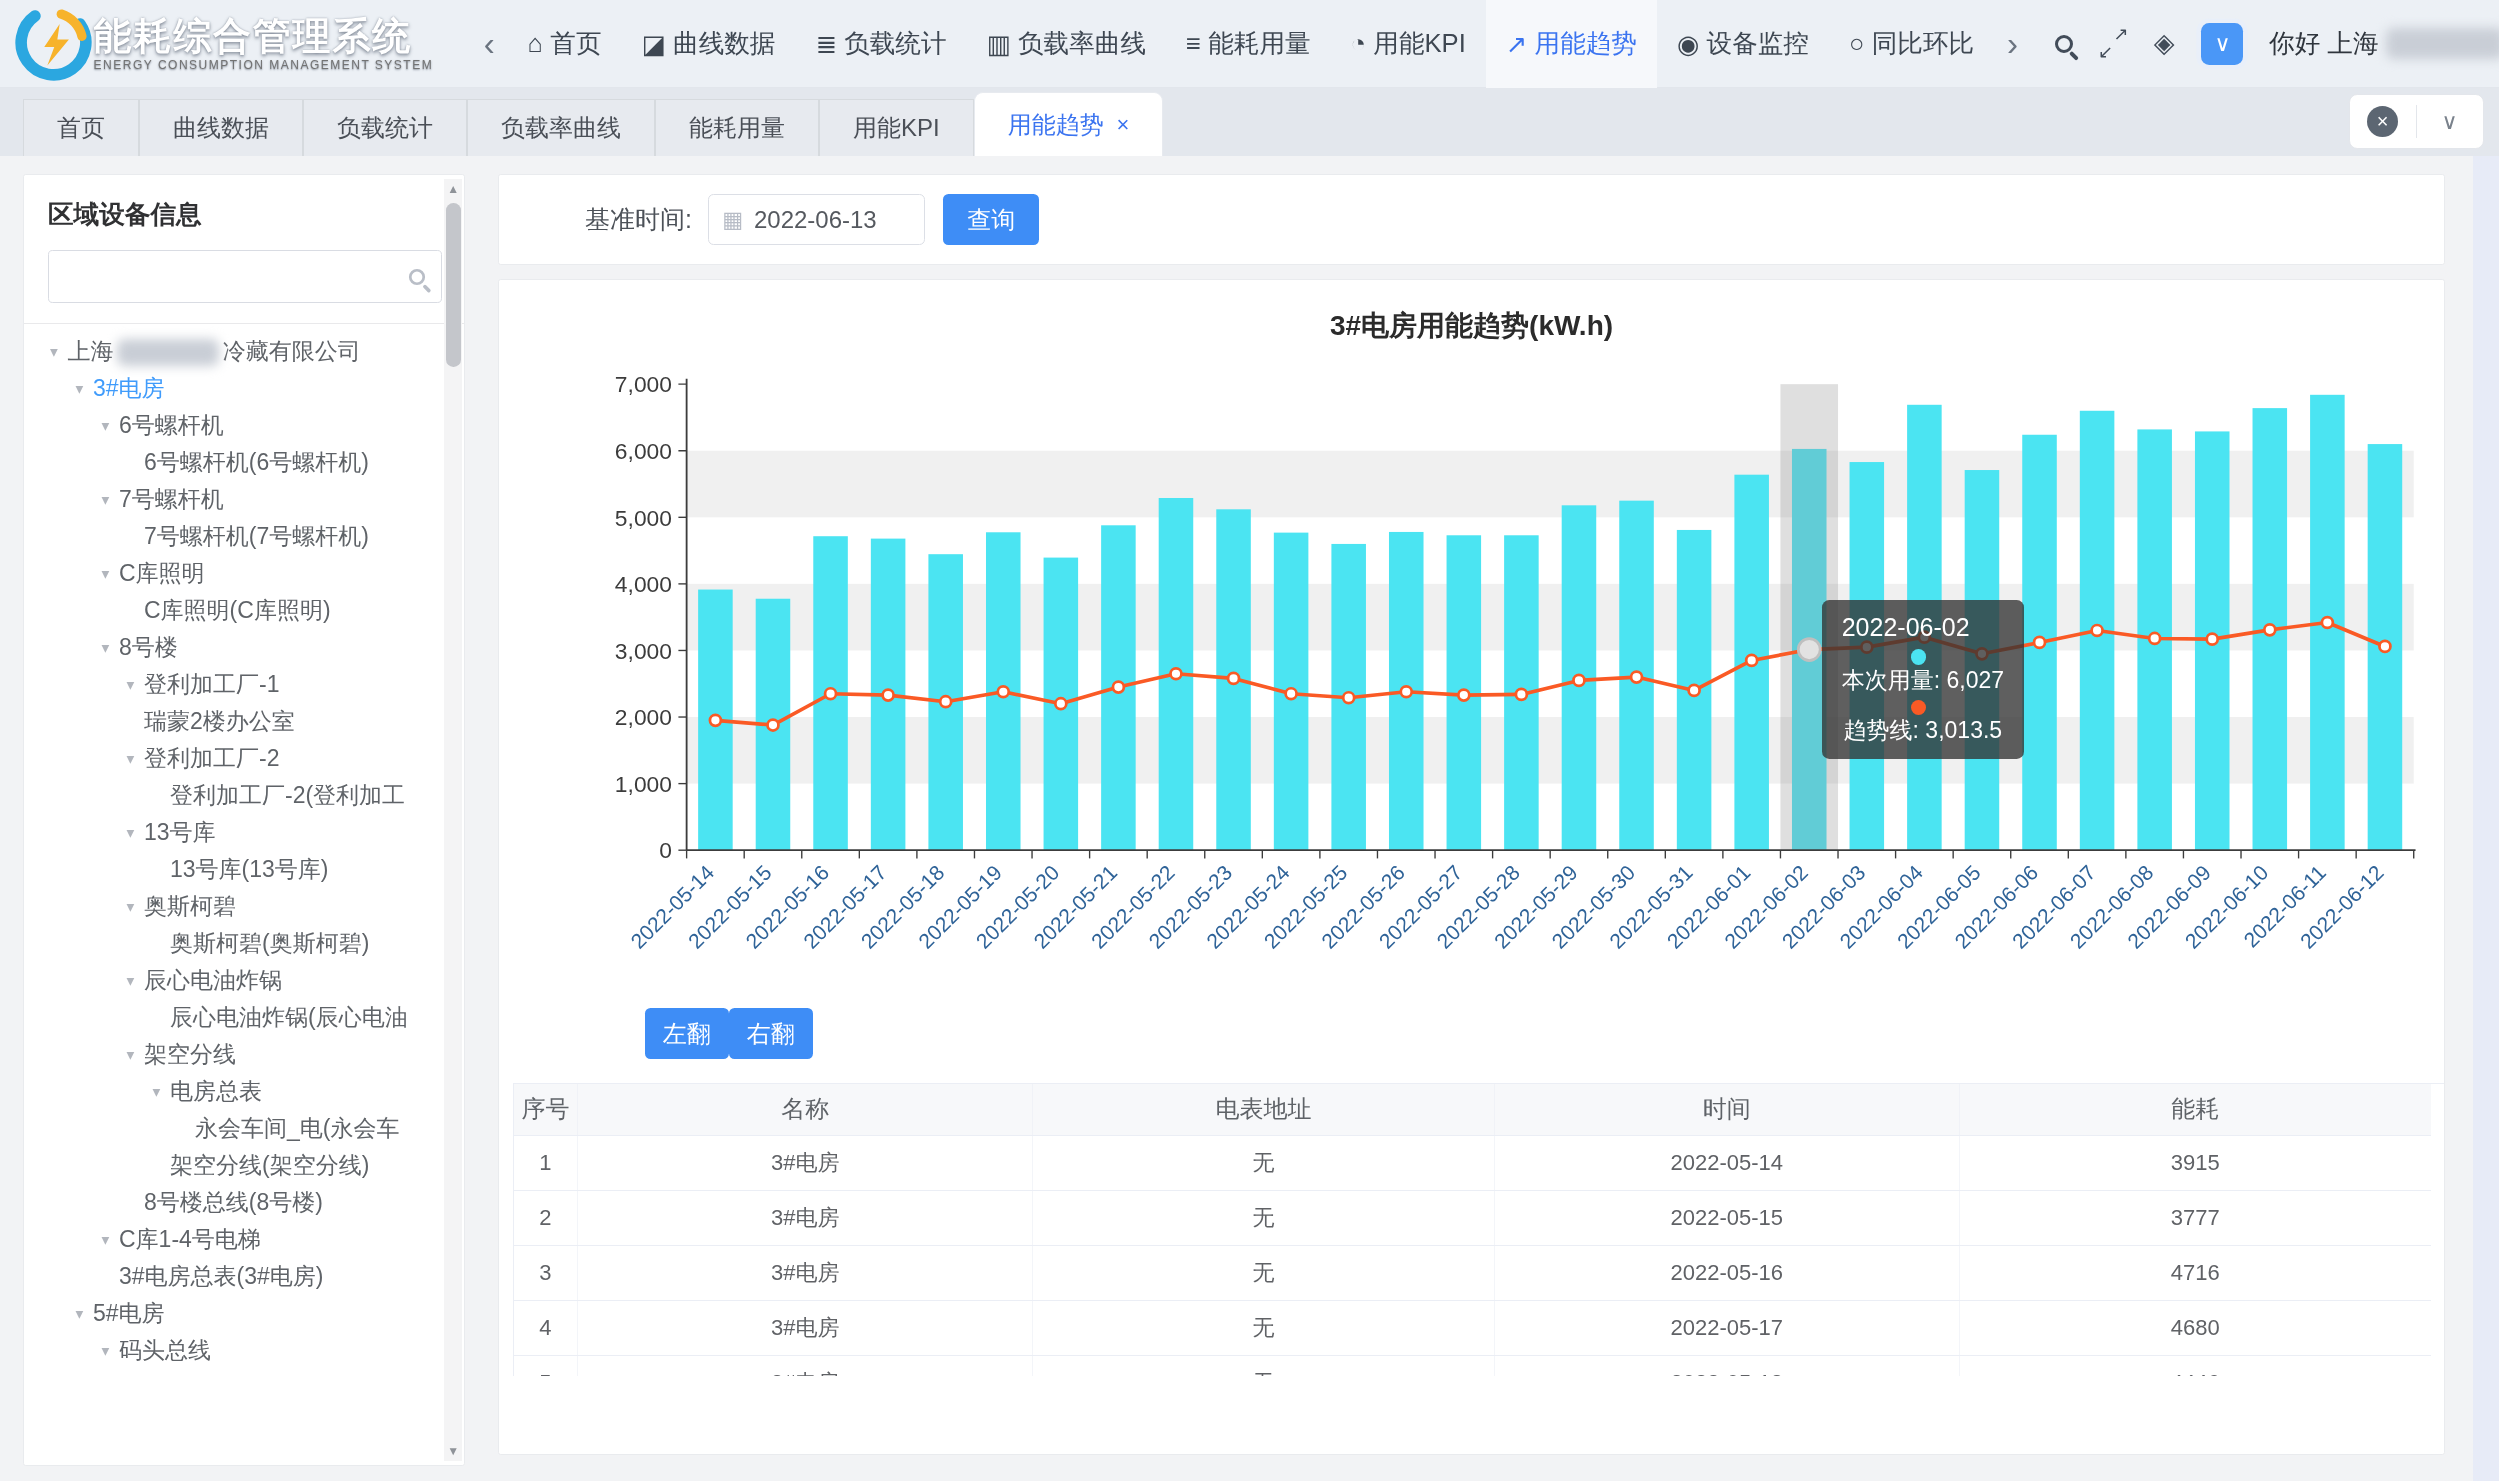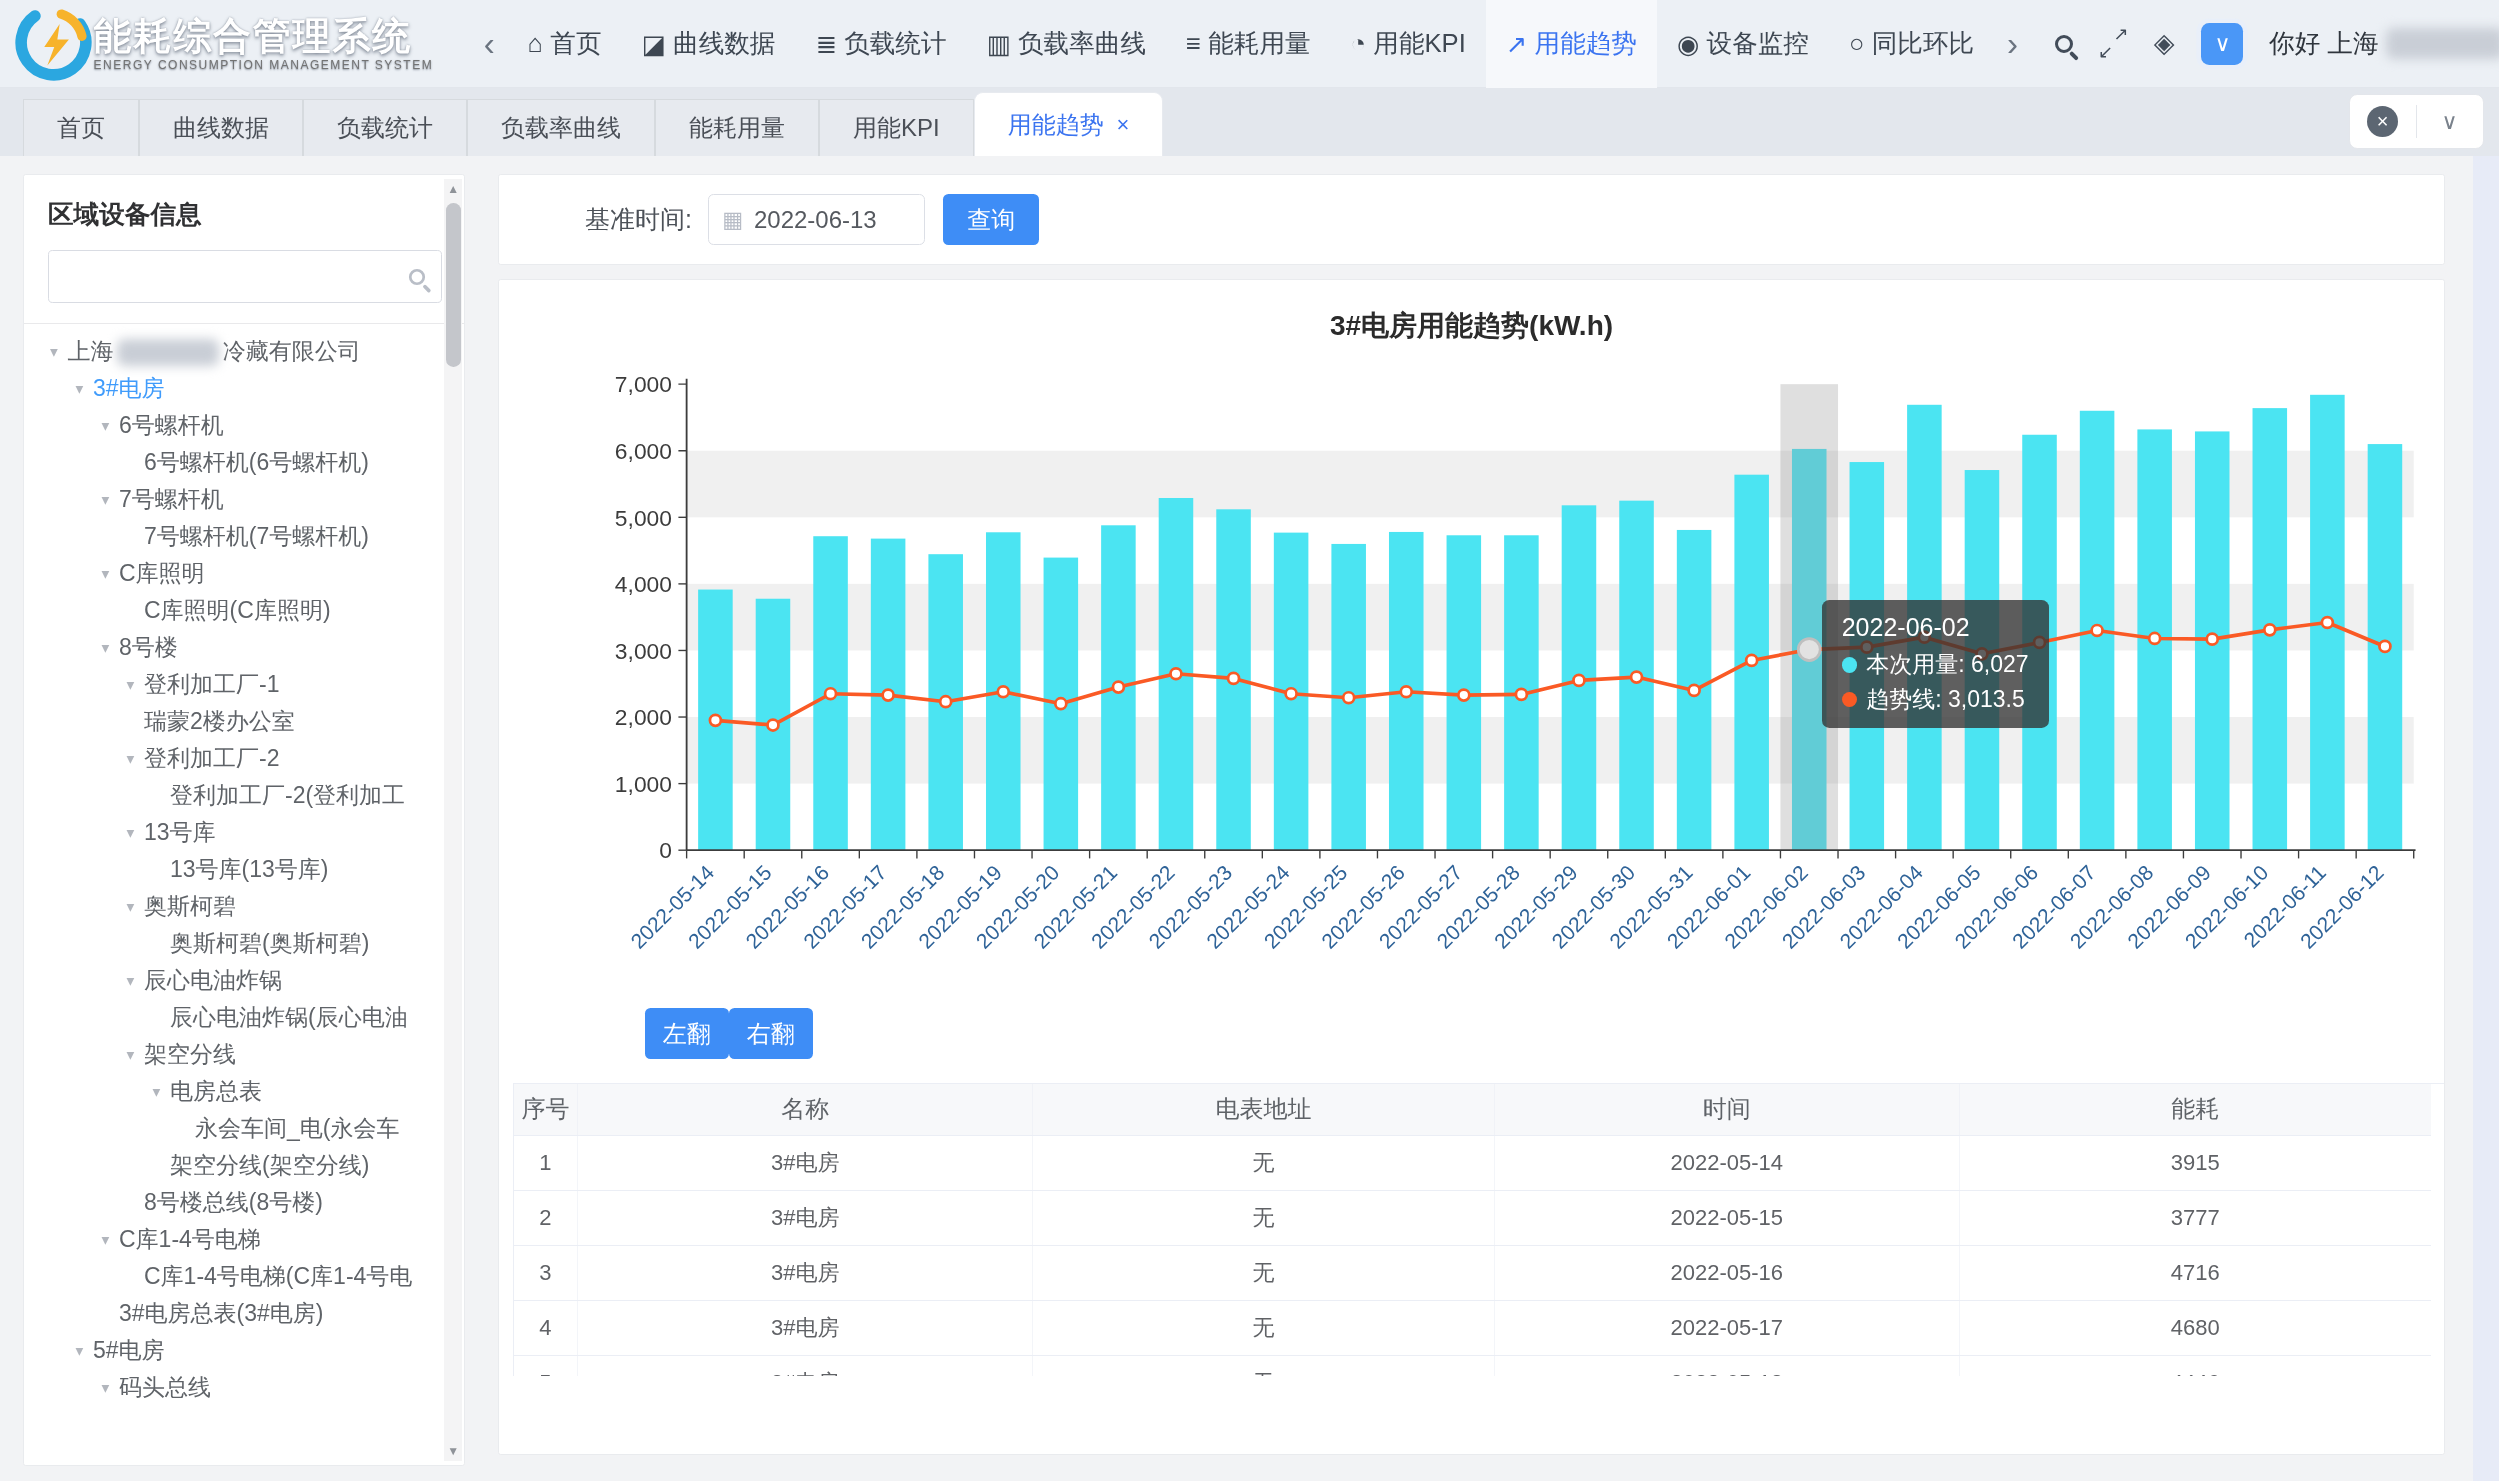--- a/index.html
+++ b/index.html
@@ -81,21 +81,21 @@
   .btn-blue { background:#3e8df6; color:#fff; border:none; border-radius:5.5px; font-size:24px;
     height:51px; padding:0 24px; cursor:pointer; font-family:inherit; }
   .q-btn { margin-left:18px; }
   
   .chartpanel { left:498px; top:279px; width:1947px; height:1176px; padding:0 13.7px; overflow:hidden;}
   .chart-title { text-align:center; font-size:28px; font-weight:bold; color:#2b2b2b; margin-top:27px; }
   .chart-wrap { position:relative; width:1919px; margin-top:7.3px; }
   .tooltip { position:absolute; background:rgba(50,50,50,.78); border-radius:7.3px; padding:12.8px 20px;
     color:#fff; pointer-events:none; z-index:3; white-space:nowrap;}
   .tt-date { font-size:25px; margin-bottom:7.3px; }
-  .tt-row { font-size:23px; display:flex; align-items:center; margin-top:3.7px; }
+  .tt-row { font-size:23px; display:flex; align-items:center; margin-top:3.7px;flex-direction:column; }
   .tt-dot { width:15.5px; height:15.5px; border-radius:50%; display:inline-block; margin-right:9px; flex:none;}
   .pager-row { display:flex; justify-content:flex-start; padding:0 119px 0 132px; margin-top:12.8px; }
   .pager-btn { width:84px; padding:0; }
   
   .table-wrap { position:relative; width:2250px; margin-top:24px; height:293px; overflow:hidden;
     border:0.9px solid #ebeef5; border-bottom:none;}
   table { border-collapse:collapse; width:1917px; table-layout:fixed; }
   thead th { height:51px; background:#f7f8fa; font-size:24px; font-weight:500; color:#5f6368;
     border-bottom:0.9px solid #ebeef5; border-right:0.9px solid #f0f2f7; text-align:center;}
   tbody td { height:55px; font-size:22px; color:#606266; text-align:center;
@@ -312,24 +312,20 @@
         <span class="tree-caret"></span>
         <span class="tree-label">架空分线(架空分线)</span>
       </div>
       <div class="tree-item" style="padding-left: 93px; text-align: center;">
         <span class="tree-caret"></span>
         <span class="tree-label">8号楼总线(8号楼)</span>
       </div>
       <div class="tree-item" style="padding-left: 68px;">
         <span class="tree-caret">▾</span>
         <span class="tree-label">C库1-4号电梯</span>
-      </div>
-      <div class="tree-item" style="padding-left: 93px;">
-        <span class="tree-caret"></span>
-        <span class="tree-label">C库1-4号电梯(C库1-4号电</span>
       </div>
       <div class="tree-item" style="padding-left: 68px;">
         <span class="tree-caret"></span>
         <span class="tree-label">3#电房总表(3#电房)</span>
       </div>
       <div class="tree-item" style="padding-left: 42px;">
         <span class="tree-caret">▾</span>
         <span class="tree-label">5#电房</span>
       </div>
       <div class="tree-item" style="padding-left: 68px;">

